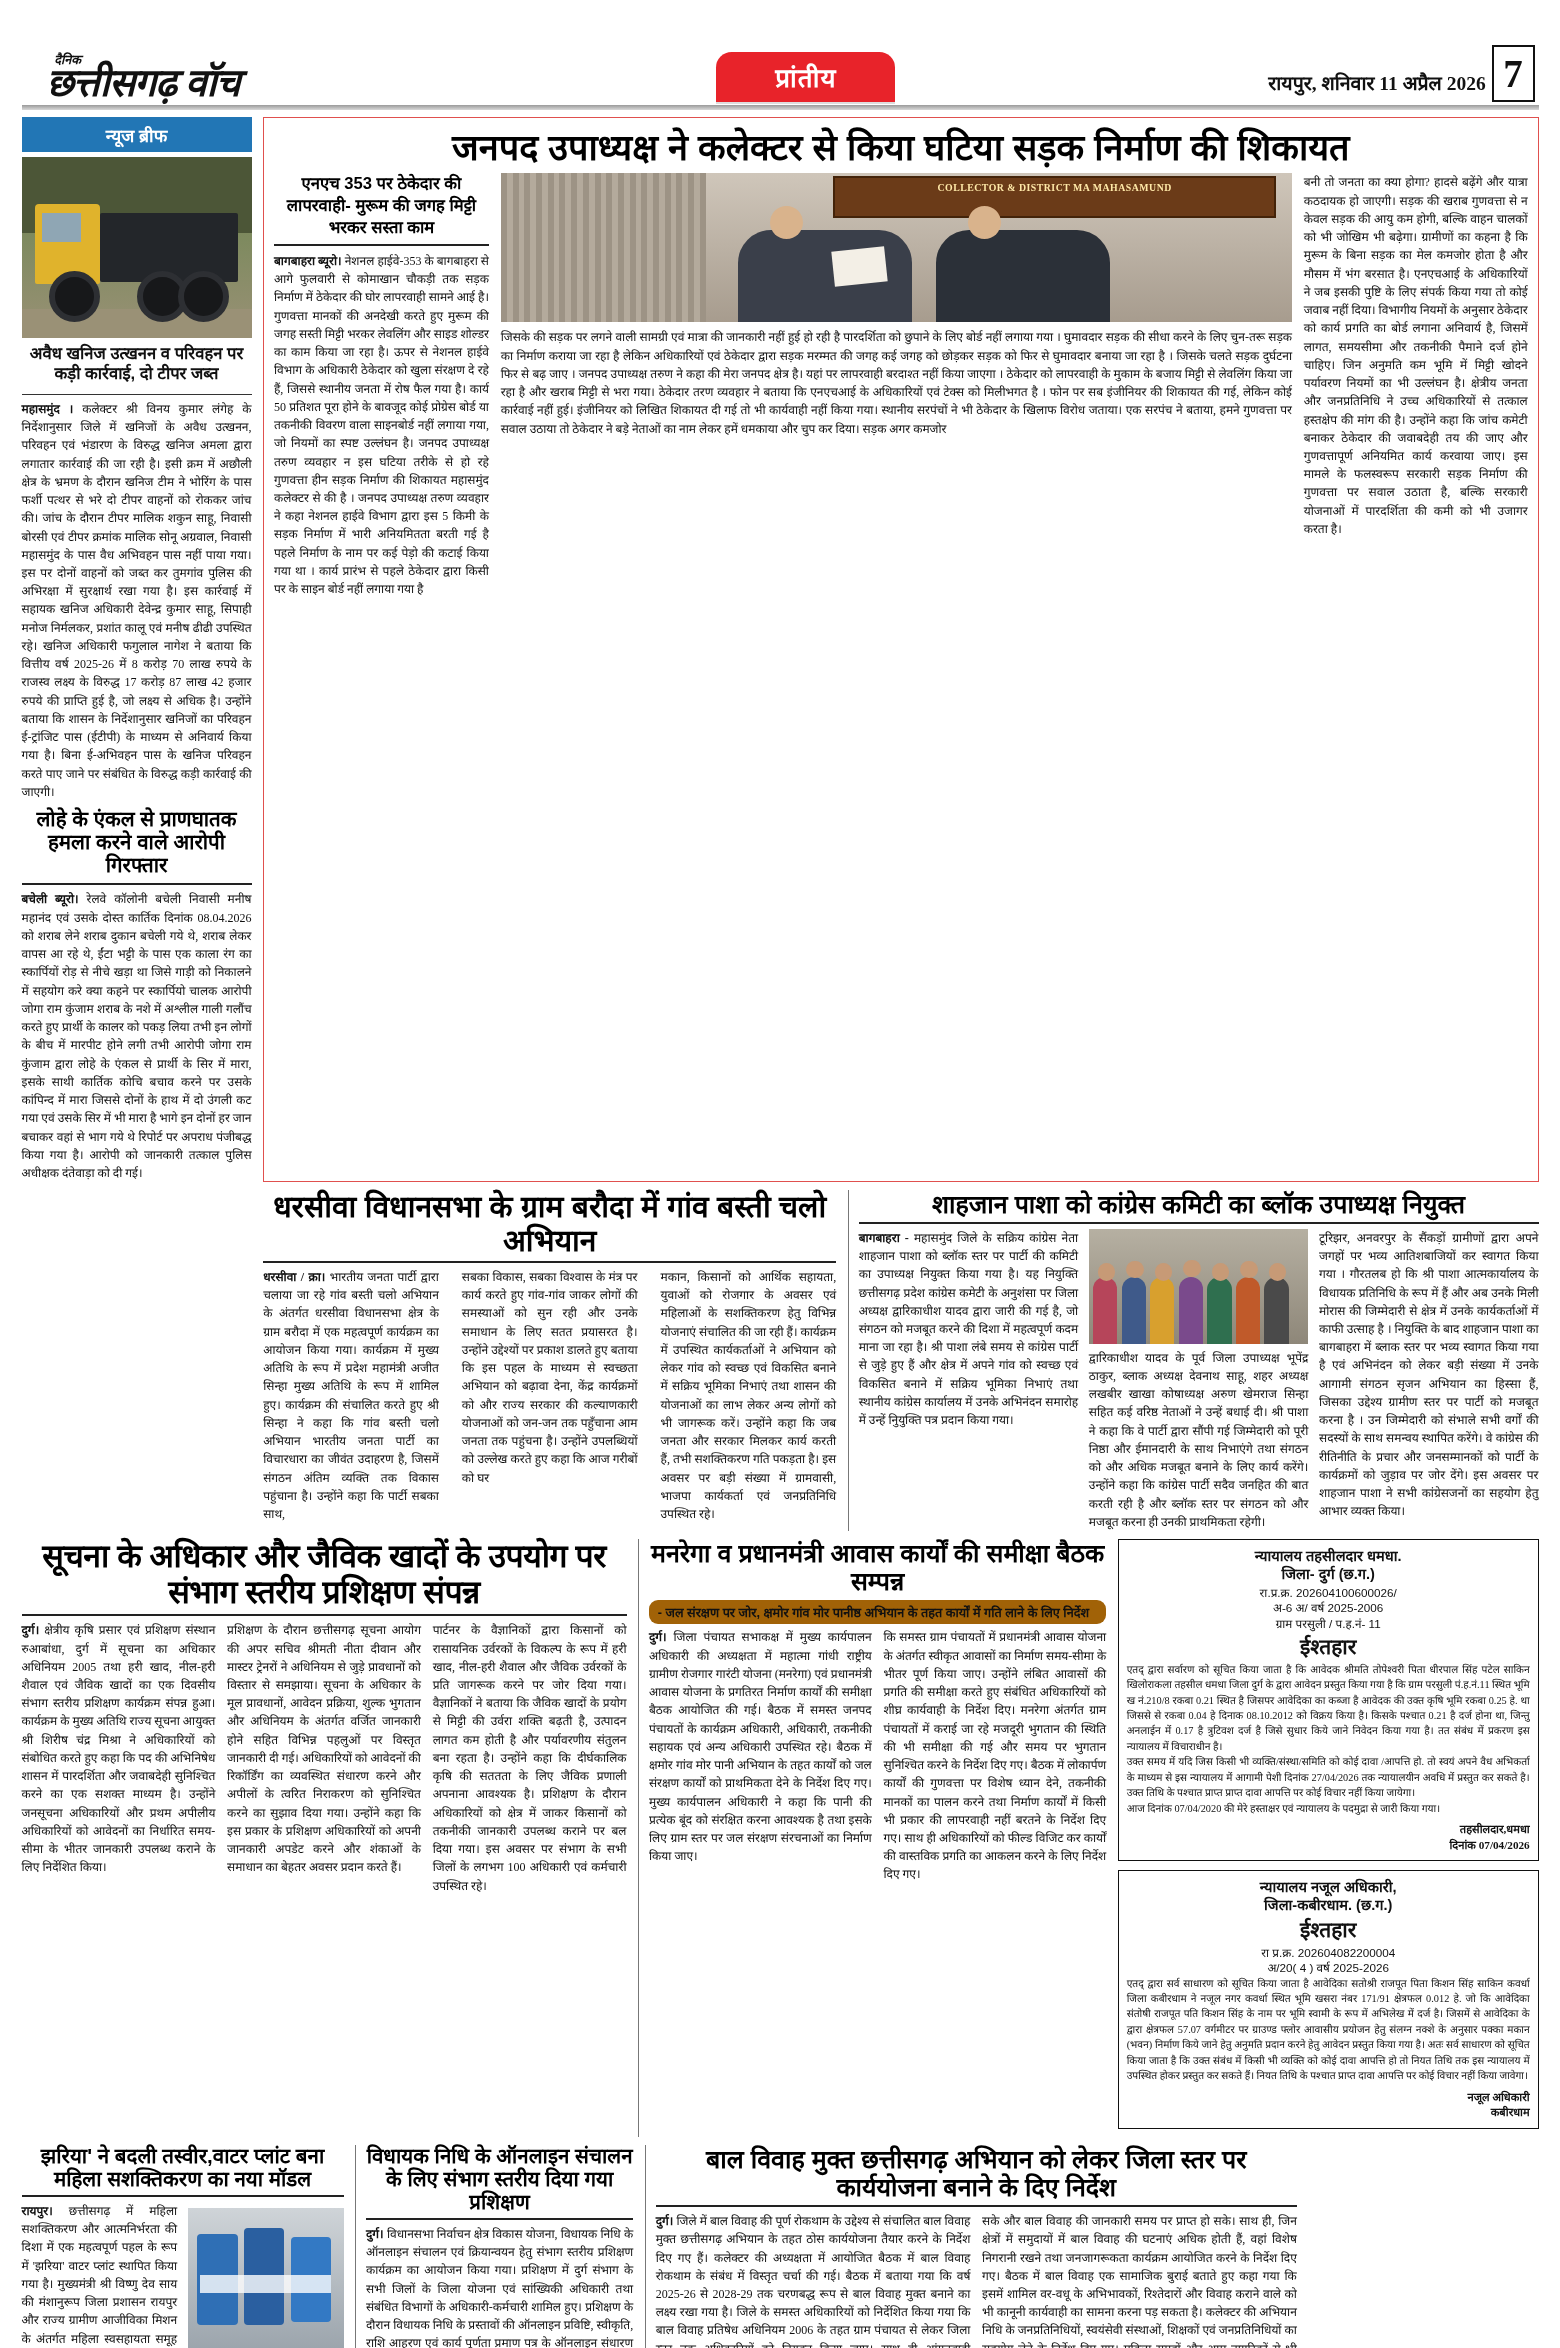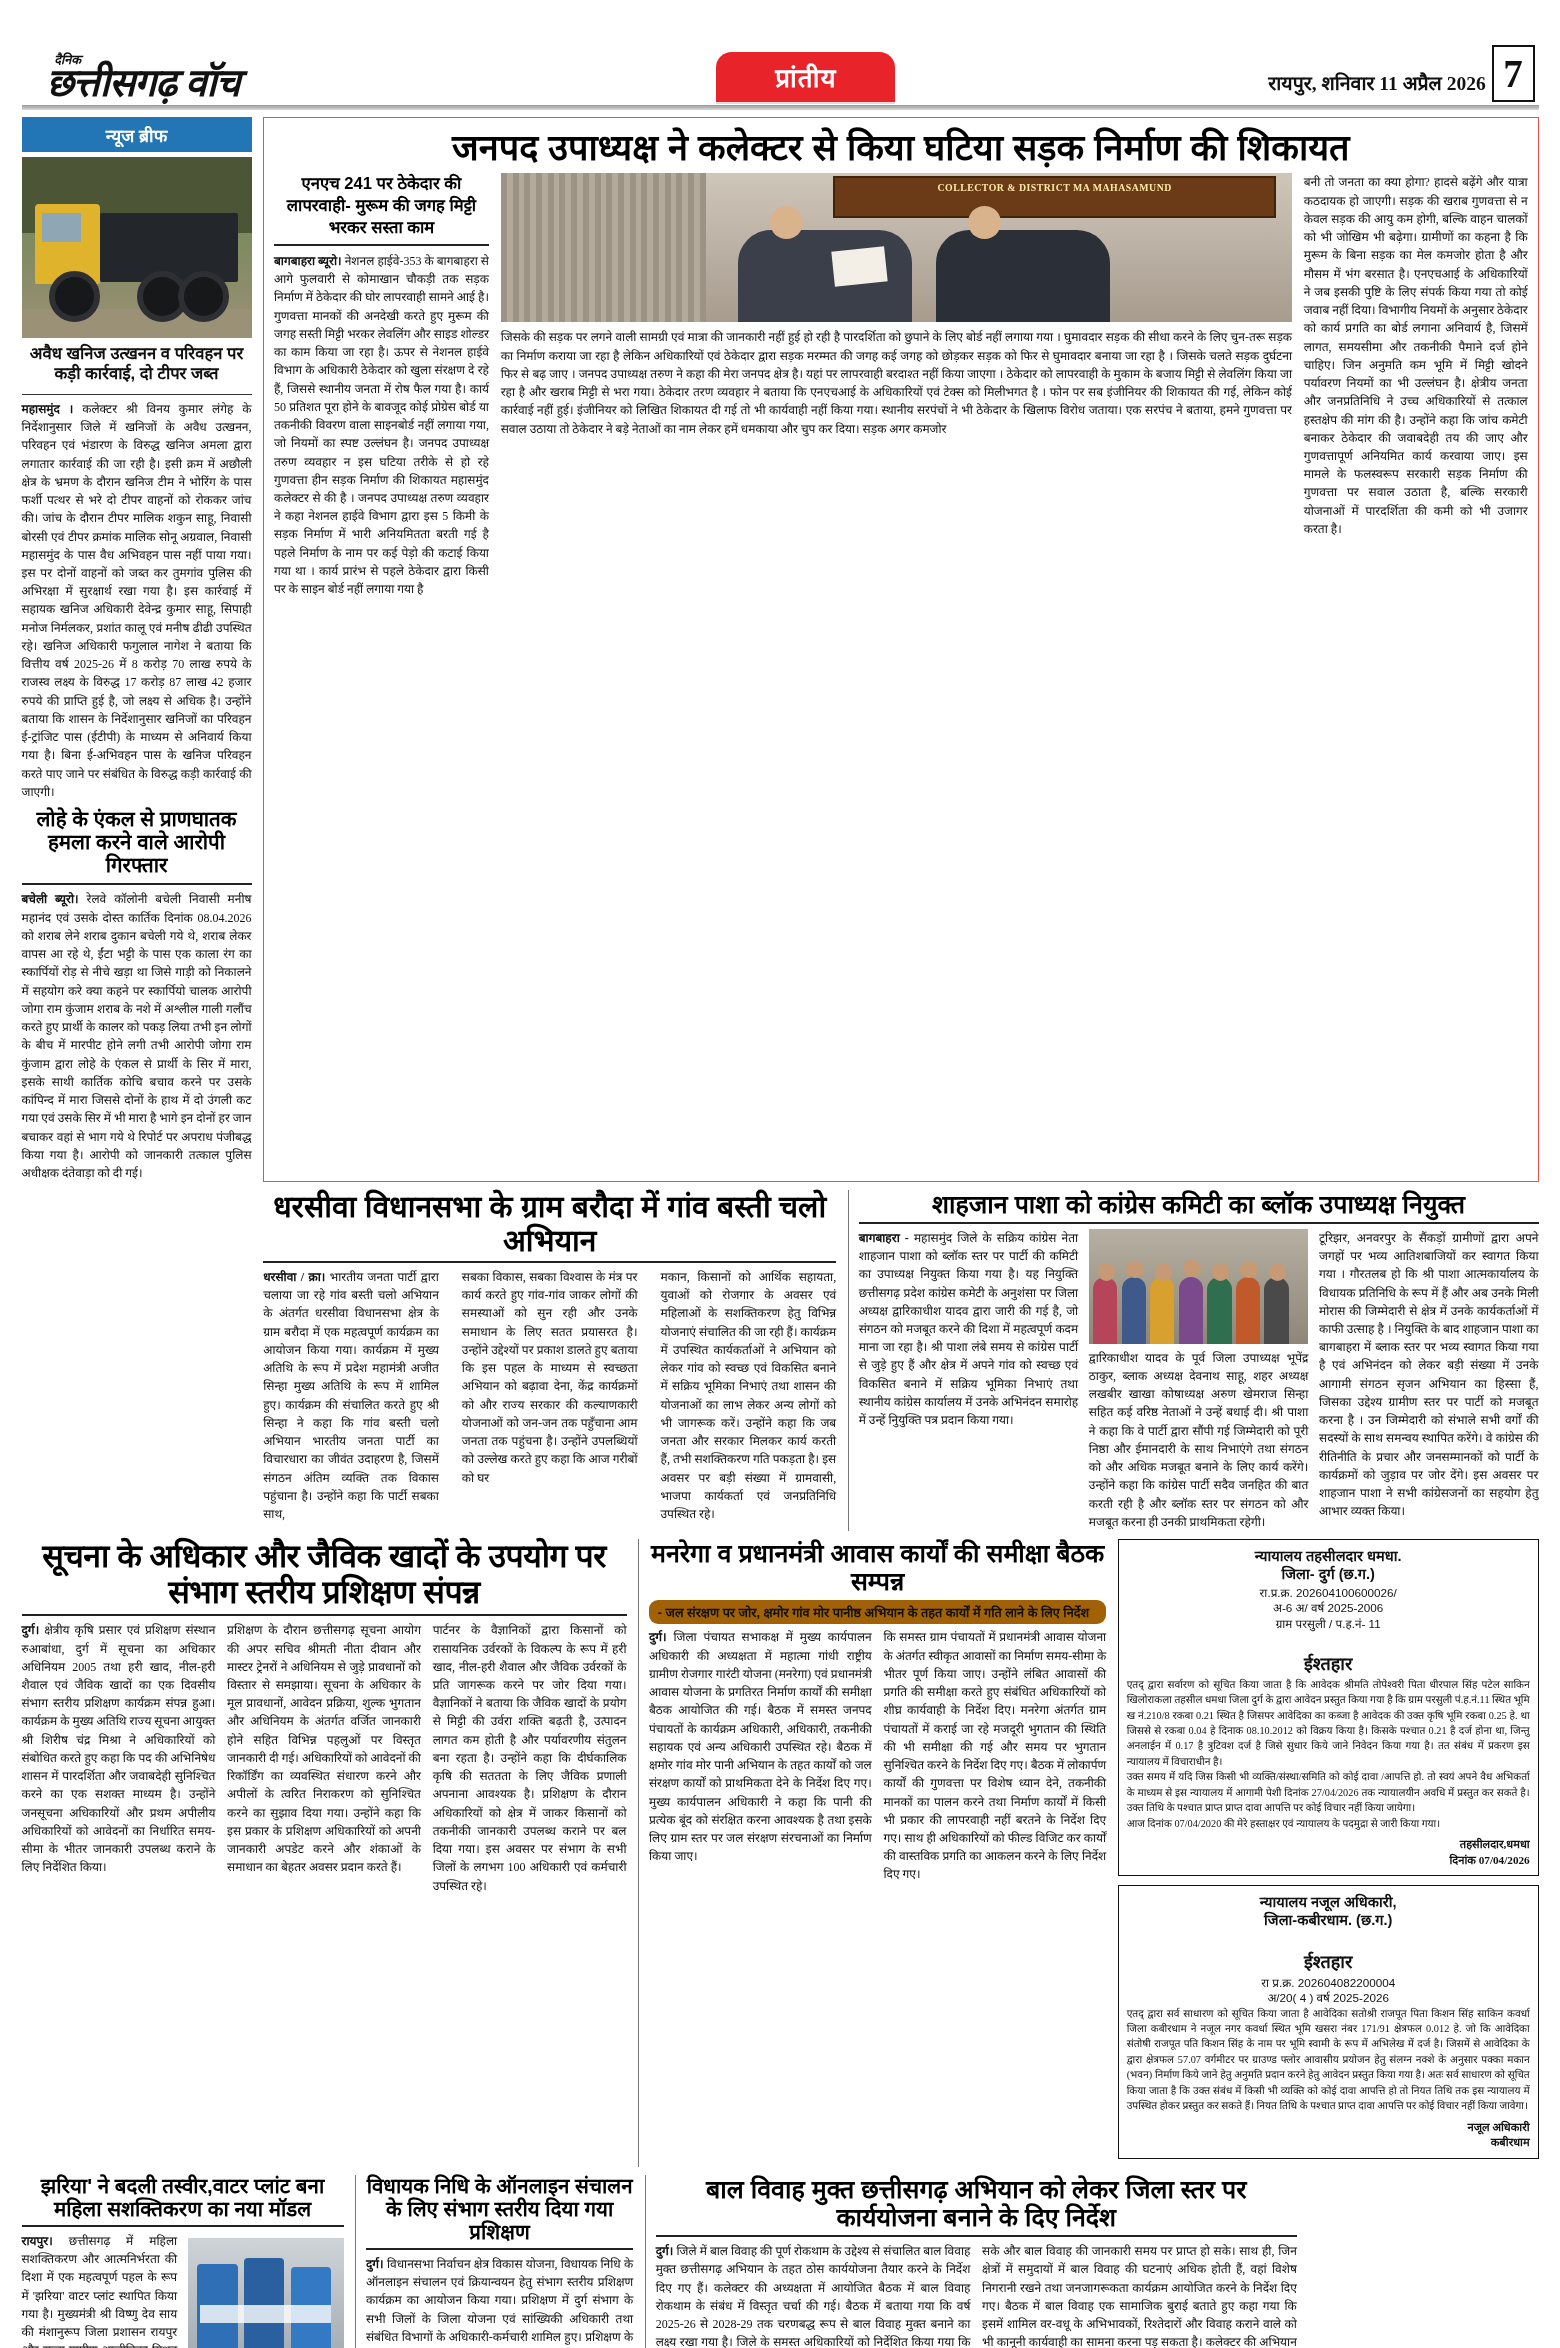--- a/index.html
+++ b/index.html
@@ -106,21 +106,21 @@
   .office-photo .paper { position:absolute; left:42%; bottom:26%; width:53px; height:35px; background:#f3efe6; transform:rotate(-6deg);}
 
   
   .band { display:flex; gap:11.7px; margin-top:7.8px; }
   .sec-rule { border-top:2px solid #222; margin:3.9px 0 4.9px 0; }
 
   
   .notice { border:1.5px solid #111; padding:6.8px 7.8px; margin-bottom:8.8px; }
   .notice h4 { margin:0; text-align:center; font-size:14.6px; font-family:"Liberation Sans",sans-serif; font-weight:bold; line-height:1.25;}
   .notice .ref { text-align:center; font-size:11.7px; font-family:"Liberation Sans",sans-serif; line-height:1.3; margin-top:2px;}
-  .notice .ish { text-align:center; font-size:18px; font-weight:bold; font-family:"Liberation Sans",sans-serif; margin:20px 0 2px 0;}
+  .notice .ish { text-align:center; font-size:21px; font-weight:bold; font-family:"Liberation Sans",sans-serif; margin:1px 0 2px 0;}
   .notice p { margin:0; font-size:10.3px; line-height:1.5; text-align:justify; }
   .notice .sign { text-align:right; font-weight:bold; font-size:11.2px; margin-top:5.9px; line-height:1.4;}
   .bl { width:322px; }
   .bm { width:278px; }
   .bc { flex:1; }
   .br { width:230px; }
 
   .water-photo { height:146px; margin:5.9px 0; }
   .wp { position:absolute; inset:0; background:linear-gradient(#cfd4d8,#9aa3ab); }
   .wp .tank { position:absolute; background:#2f6fb5; border-radius:3.9px; }
@@ -178,21 +178,21 @@
       <hr class="hr-thick">
       <div class="body-t">
         <b>बचेली ब्यूरो।</b><span> रेलवे कॉलोनी बचेली निवासी मनीष महानंद एवं उसके दोस्त कार्तिक दिनांक 08.04.2026 को शराब लेने शराब दुकान बचेली गये थे, शराब लेकर वापस आ रहे थे, ईंटा भट्टी के पास एक काला रंग का स्कार्पियों रोड़ से नीचे खड़ा था जिसे गाड़ी को निकालने में सहयोग करे क्या कहने पर स्कार्पियो चालक आरोपी जोगा राम कुंजाम शराब के नशे में अश्लील गाली गलौंच करते हुए प्रार्थी के कालर को पकड़ लिया तभी इन लोगों के बीच में मारपीट होने लगी तभी आरोपी जोगा राम कुंजाम द्वारा लोहे के एंकल से प्रार्थी के सिर में मारा, इसके साथी कार्तिक कोचि बचाव करने पर उसके कांपिन्द में मारा जिससे दोनों के हाथ में दो उंगली कट गया एवं उसके सिर में भी मारा है भागे इन दोनों हर जान बचाकर वहां से भाग गये थे रिपोर्ट पर अपराध पंजीबद्ध किया गया है। आरोपी को जानकारी तत्काल पुलिस अधीक्षक दंतेवाड़ा को दी गई।</span>
       </div>
     </div>
 
     <div class="lead">
       <div class="hl lead-hl">जनपद उपाध्यक्ष ने कलेक्टर से किया घटिया सड़क निर्माण की शिकायत</div>
       <div class="lead-grid">
         <div class="lead-col">
-          <div class="hl hl-sm" style="text-align:center;line-height:1.3;">एनएच 241 पर ठेकेदार की लापरवाही- मुरूम की जगह मिट्टी भरकर सस्ता काम</div>
+          <div class="hl hl-sm" style="text-align:center;line-height:1.3;">एनएच 353 पर ठेकेदार की लापरवाही- मुरूम की जगह मिट्टी भरकर सस्ता काम</div>
           <hr class="hr-thick">
           <div class="body-t">
             <b>बागबाहरा  ब्यूरो।</b><span>   नेशनल हाईवे-353 के बागबाहरा से आगे फुलवारी से कोमाखान चौकड़ी तक सड़क निर्माण में ठेकेदार की घोर लापरवाही सामने आई है। गुणवत्ता मानकों की अनदेखी करते हुए मुरूम की जगह सस्ती मिट्टी भरकर लेवलिंग और साइड शोल्डर का काम किया जा रहा है। ऊपर से नेशनल हाईवे विभाग के अधिकारी ठेकेदार को खुला संरक्षण दे रहे हैं, जिससे स्थानीय जनता में रोष फैल गया है। कार्य 50 प्रतिशत पूरा होने के बावजूद कोई प्रोग्रेस बोर्ड या तकनीकी विवरण वाला साइनबोर्ड नहीं लगाया गया, जो नियमों का स्पष्ट उल्लंघन है। जनपद उपाध्यक्ष तरुण व्यवहार न इस घटिया तरीके से हो रहे गुणवत्ता हीन सड़क निर्माण की शिकायत महासमुंद कलेक्टर से की है ।
 
      जनपद उपाध्यक्ष तरुण व्यवहार ने  कहा नेशनल हाईवे विभाग द्वारा इस 5 किमी के सड़क निर्माण में भारी अनियमितता बरती गई है पहले निर्माण के नाम पर कई पेड़ो की कटाई किया गया था । कार्य प्रारंभ से पहले ठेकेदार द्वारा किसी पर के साइन बोर्ड नहीं लगाया गया है</span>
           </div>
         </div>
         <div class="lead-mid">
           <div class="photo lead-photo" style="width:100%;height:149px;">
             <div class="office-photo">

